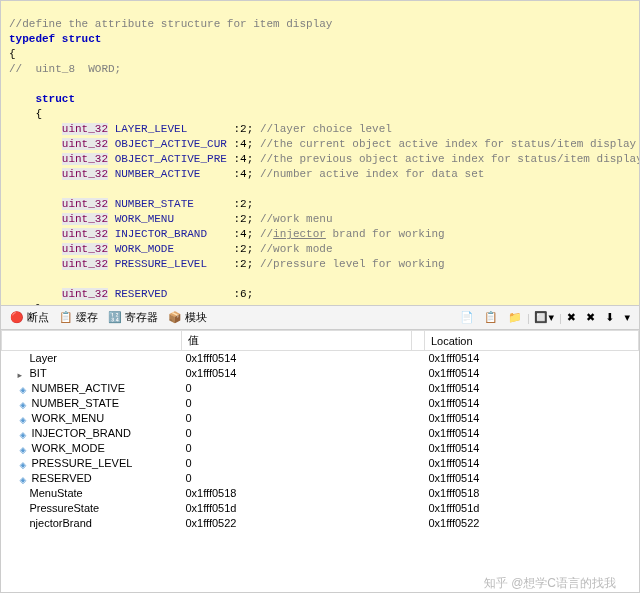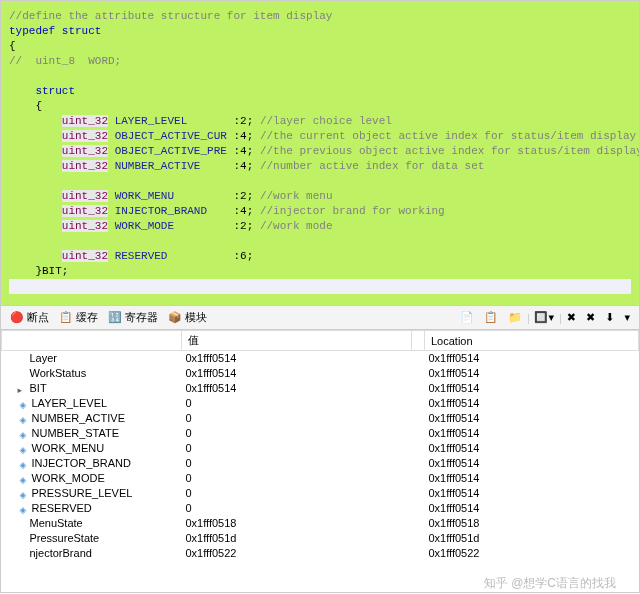--- a/index.html
+++ b/index.html
@@ -1,24 +1,24 @@
 <!DOCTYPE html>
 <html><head>
 <meta charset="utf-8">
 <style>
 * { margin: 0; padding: 0; box-sizing: border-box; }
 body { font-family: "Consolas", "Courier New", monospace; font-size: 11px; background: #fff; width: 640px; }
-.editor { background: #bef264; padding: 8px 8px; border: 1px solid #ccc; height: 306px; overflow: hidden; line-height: 15px; }
+.editor { background: #fef9c3; padding: 16px 8px; border: 1px solid #ccc; height: 306px; overflow: hidden; line-height: 15px; }
 .line { white-space: pre; }
 .comment { color: #808080; }
-.keyword { color: #0000c0; font-weight: normal; }
+.keyword { color: #0000c0; font-weight: bold; }
 .type { color: #7f0055; background: #e8e8e8; }
 .ident { color: #2020a0; }
 .punct { color: #000; }
-.underline { color: #808080; text-align: right; }
+.underline { text-decoration: underline; color: #808080; text-align: right; }
 .cursor-line { background: #f0f0f8; }
 .toolbar { display: flex; align-items: center; background: #f4f4f4; border: 1px solid #ccc; border-top: none; height: 24px; padding: 0 4px; font-family: "Microsoft YaHei", sans-serif; font-size: 11px; }
 .tool-btn { display: inline-flex; align-items: center; gap: 3px; padding: 2px 5px; cursor: pointer; }
 .spacer { flex: 1; }
 .icon { width: 14px; height: 14px; display: inline-block; }
 .table-wrap { border: 1px solid #ccc; border-top: none; height: 263px; overflow: auto; font-family: "Segoe UI", sans-serif; font-size: 11px; }
 table { border-collapse: collapse; width: 100%; }
 th { text-align: left; font-weight: normal; background: #fff; border: 1px solid #ddd; padding: 2px 6px; height: 18px; }
 td { padding: 1px 4px; border: none; height: 15px; white-space: nowrap; }
 .indent-0 { padding-left: 16px; }
@@ -37,23 +37,25 @@
 <div class="line punct">{</div>
 <div class="line comment">//  uint_8  WORD;</div>
 <div class="line">&nbsp;</div>
 <div class="line"><span class="keyword">    struct</span></div>
 <div class="line punct">    {</div>
 <div class="line">        <span class="type">uint_32</span> <span class="ident">LAYER_LEVEL</span>       <span class="punct">:2;</span> <span class="comment">//layer choice level</span></div>
 <div class="line">        <span class="type">uint_32</span> <span class="ident">OBJECT_ACTIVE_CUR</span> <span class="punct">:4;</span> <span class="comment">//the current object active index for status/item display</span></div>
 <div class="line">        <span class="type">uint_32</span> <span class="ident">OBJECT_ACTIVE_PRE</span> <span class="punct">:4;</span> <span class="comment">//the previous object active index for status/item display</span></div>
 <div class="line">        <span class="type">uint_32</span> <span class="ident">NUMBER_ACTIVE</span>     <span class="punct">:4;</span> <span class="comment">//number active index for data set</span></div>
 <div class="line">&nbsp;</div>
+<div class="line">        <span class="type">uint_32</span> <span class="ident">NUMBER_STATE</span>      <span class="punct">:2;</span></div>
 <div class="line">        <span class="type">uint_32</span> <span class="ident">WORK_MENU</span>         <span class="punct">:2;</span> <span class="comment">//work menu</span></div>
 <div class="line">        <span class="type">uint_32</span> <span class="ident">INJECTOR_BRAND</span>    <span class="punct">:4;</span> <span class="comment"><span>//</span><span class="underline">injector</span><span> brand for working</span></span></div>
 <div class="line">        <span class="type">uint_32</span> <span class="ident">WORK_MODE</span>         <span class="punct">:2;</span> <span class="comment">//work mode</span></div>
+<div class="line">        <span class="type">uint_32</span> <span class="ident">PRESSURE_LEVEL</span>    <span class="punct">:2;</span> <span class="comment">//pressure level for working</span></div>
 <div class="line">&nbsp;</div>
 <div class="line">        <span class="type">uint_32</span> <span class="ident">RESERVED</span>          <span class="punct">:6;</span></div>
 <div class="line punct">    }BIT;</div>
 <div class="line cursor-line">&nbsp;</div>
 
 </div>
 
 <div class="toolbar">
   <span class="tool-btn">
       <span class="icon">🔴</span>
@@ -95,34 +97,22 @@
 </tr>
       </thead>
 <tbody id="watch-body">
         <tr>
           <td class="indent-0"><span class="row-icon var-icon"></span>Layer</td>
           <td>0x1fff0514</td>
           <td></td>
           <td>0x1fff0514</td>
         </tr>
         <tr>
-          <td class="indent-0"><span class="row-icon var-icon"></span>WorkStatus</td>
-          <td>0x1fff0514</td>
-          <td></td>
-          <td>0x1fff0514</td>
-        </tr>
-        <tr>
           <td class="indent-0"><span class="row-icon expand">▸</span>BIT</td>
           <td>0x1fff0514</td>
-          <td></td>
-          <td>0x1fff0514</td>
-        </tr>
-        <tr>
-          <td class="indent-1"><span class="row-icon var-icon">◈</span>LAYER_LEVEL</td>
-          <td>0</td>
           <td></td>
           <td>0x1fff0514</td>
         </tr>
         <tr>
           <td class="indent-1"><span class="row-icon var-icon">◈</span>NUMBER_ACTIVE</td>
           <td>0</td>
           <td></td>
           <td>0x1fff0514</td>
         </tr>
         <tr>

